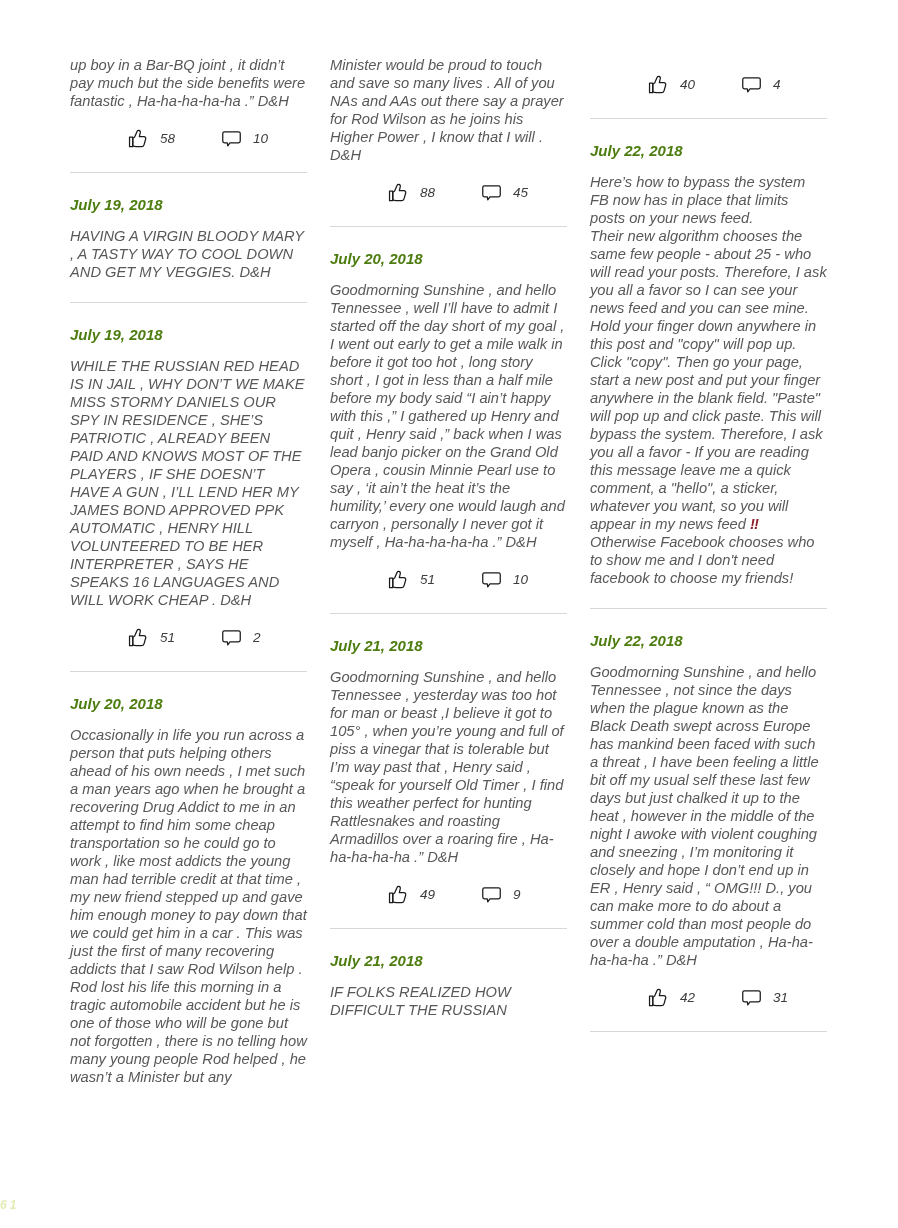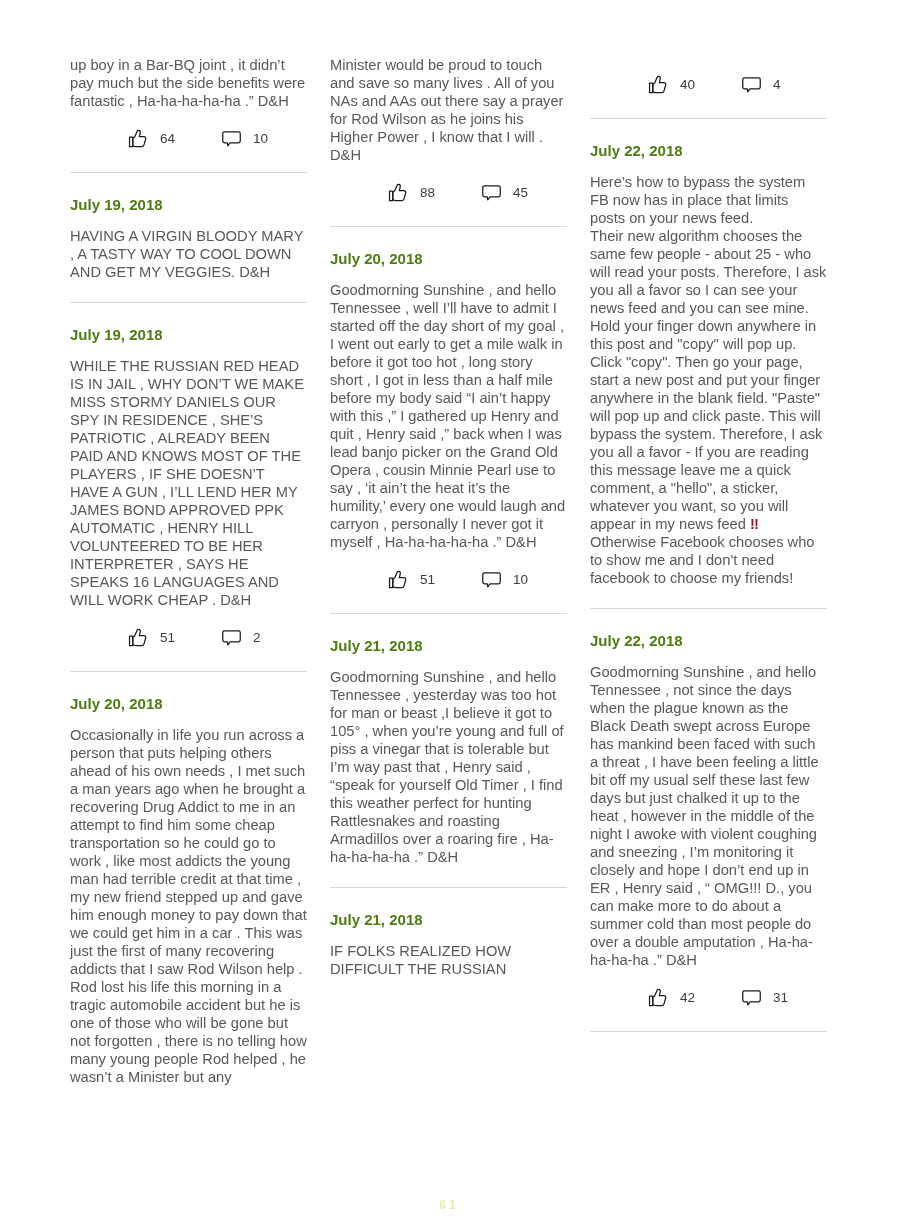--- a/index.html
+++ b/index.html
@@ -3,20 +3,21 @@
 <meta charset="utf-8">
 <style>
   html,body{margin:0;padding:0;background:#ffffff;}
   .page{
     position:relative;
     width:898px;
     height:1228px;
     background:#ffffff;
     font-family:"Liberation Sans", sans-serif;
     overflow:hidden;
+    font-style:italic;
   }
   .content{
     display:flex;
     gap:23px;
     padding:56px 70px 0 70px;
     box-sizing:border-box;
   }
   .col{flex:0 0 237px;width:237px;}
   .post{margin:0;}
   .post-date{
@@ -46,21 +47,21 @@
   .separator{
     border:none;
     border-top:1px solid #d8d8d8;
     margin:21px 0 0 0;
     height:0;
   }
   .page-number{
     position:absolute;
     left:0;right:0;
     bottom:16px;
-    text-align:center;
+    text-align:left;
     font-size:12px;
     font-weight:bold;
     letter-spacing:3px;
     color:#e2edb4;
   }
 </style>
 </head>
 <body>
 
 <div class="page">
@@ -71,21 +72,21 @@
       <div class="post">
         <p class="post-body">up boy in a Bar-BQ joint , it didn’t pay much but the side benefits were fantastic , Ha-ha-ha-ha-ha .” D&amp;H</p>
         <div class="engagement">
           <span class="eng-item">
             <span class="eng-icon">
                 <svg viewBox="0 0 24 24" fill="none" stroke="#1a1a1a" stroke-width="1.2" stroke-linejoin="round" stroke-linecap="round">
                   <path d="M3.4 10.6h3.1v9.2H3.4z"></path>
                   <path d="M6.5 18.9c1 .7 1.9.9 3.3.9h5.2c1.1 0 2-.7 2.3-1.7l1.6-5.6c.3-1.1-.5-2.2-1.6-2.2h-4.5l.9-3.9c.2-1-.4-2-1.4-2.2-.7-.1-1.4.3-1.7 1l-2.3 5.4-1.8 1.1z"></path>
                 </svg>
               </span>
-            <span class="count">64</span>
+            <span class="count">58</span>
           </span>
           <span class="eng-item">
             <span class="eng-icon">
                 <svg viewBox="0 0 24 24" fill="none" stroke="#1a1a1a" stroke-width="1.2" stroke-linejoin="round" stroke-linecap="round">
                   <path d="M5.2 5.6h13.6c.9 0 1.6.7 1.6 1.6v7.3c0 .9-.7 1.6-1.6 1.6h-8.3l-2.1 2.9-.4-2.9H5.2c-.9 0-1.6-.7-1.6-1.6V7.2c0-.9.7-1.6 1.6-1.6z"></path>
                 </svg>
               </span>
             <span class="count">10</span>
           </span>
         </div>
@@ -177,20 +178,39 @@
               </span>
             <span class="count">10</span>
           </span>
         </div>
         <hr class="separator">
       </div>
 
       <div class="post">
         <h3 class="post-date">July 21, 2018</h3>
         <p class="post-body">Goodmorning Sunshine , and hello Tennessee , yesterday was too hot for man or beast ,I believe it got to 105° , when you’re young and full of piss a vinegar that is tolerable but I’m way past that , Henry said , “speak for yourself Old Timer , I find this weather perfect for hunting Rattlesnakes and roasting Armadillos over a roaring fire , Ha-ha-ha-ha-ha .” D&amp;H</p>
+        <div class="engagement">
+          <span class="eng-item">
+            <span class="eng-icon">
+                <svg viewBox="0 0 24 24" fill="none" stroke="#1a1a1a" stroke-width="1.2" stroke-linejoin="round" stroke-linecap="round">
+                  <path d="M3.4 10.6h3.1v9.2H3.4z"></path>
+                  <path d="M6.5 18.9c1 .7 1.9.9 3.3.9h5.2c1.1 0 2-.7 2.3-1.7l1.6-5.6c.3-1.1-.5-2.2-1.6-2.2h-4.5l.9-3.9c.2-1-.4-2-1.4-2.2-.7-.1-1.4.3-1.7 1l-2.3 5.4-1.8 1.1z"></path>
+                </svg>
+              </span>
+            <span class="count">49</span>
+          </span>
+          <span class="eng-item">
+            <span class="eng-icon">
+                <svg viewBox="0 0 24 24" fill="none" stroke="#1a1a1a" stroke-width="1.2" stroke-linejoin="round" stroke-linecap="round">
+                  <path d="M5.2 5.6h13.6c.9 0 1.6.7 1.6 1.6v7.3c0 .9-.7 1.6-1.6 1.6h-8.3l-2.1 2.9-.4-2.9H5.2c-.9 0-1.6-.7-1.6-1.6V7.2c0-.9.7-1.6 1.6-1.6z"></path>
+                </svg>
+              </span>
+            <span class="count">9</span>
+          </span>
+        </div>
         <hr class="separator">
       </div>
 
       <div class="post">
         <h3 class="post-date">July 21, 2018</h3>
         <p class="post-body">IF FOLKS REALIZED HOW DIFFICULT THE RUSSIAN</p>
       </div>
 
     </div>
 

